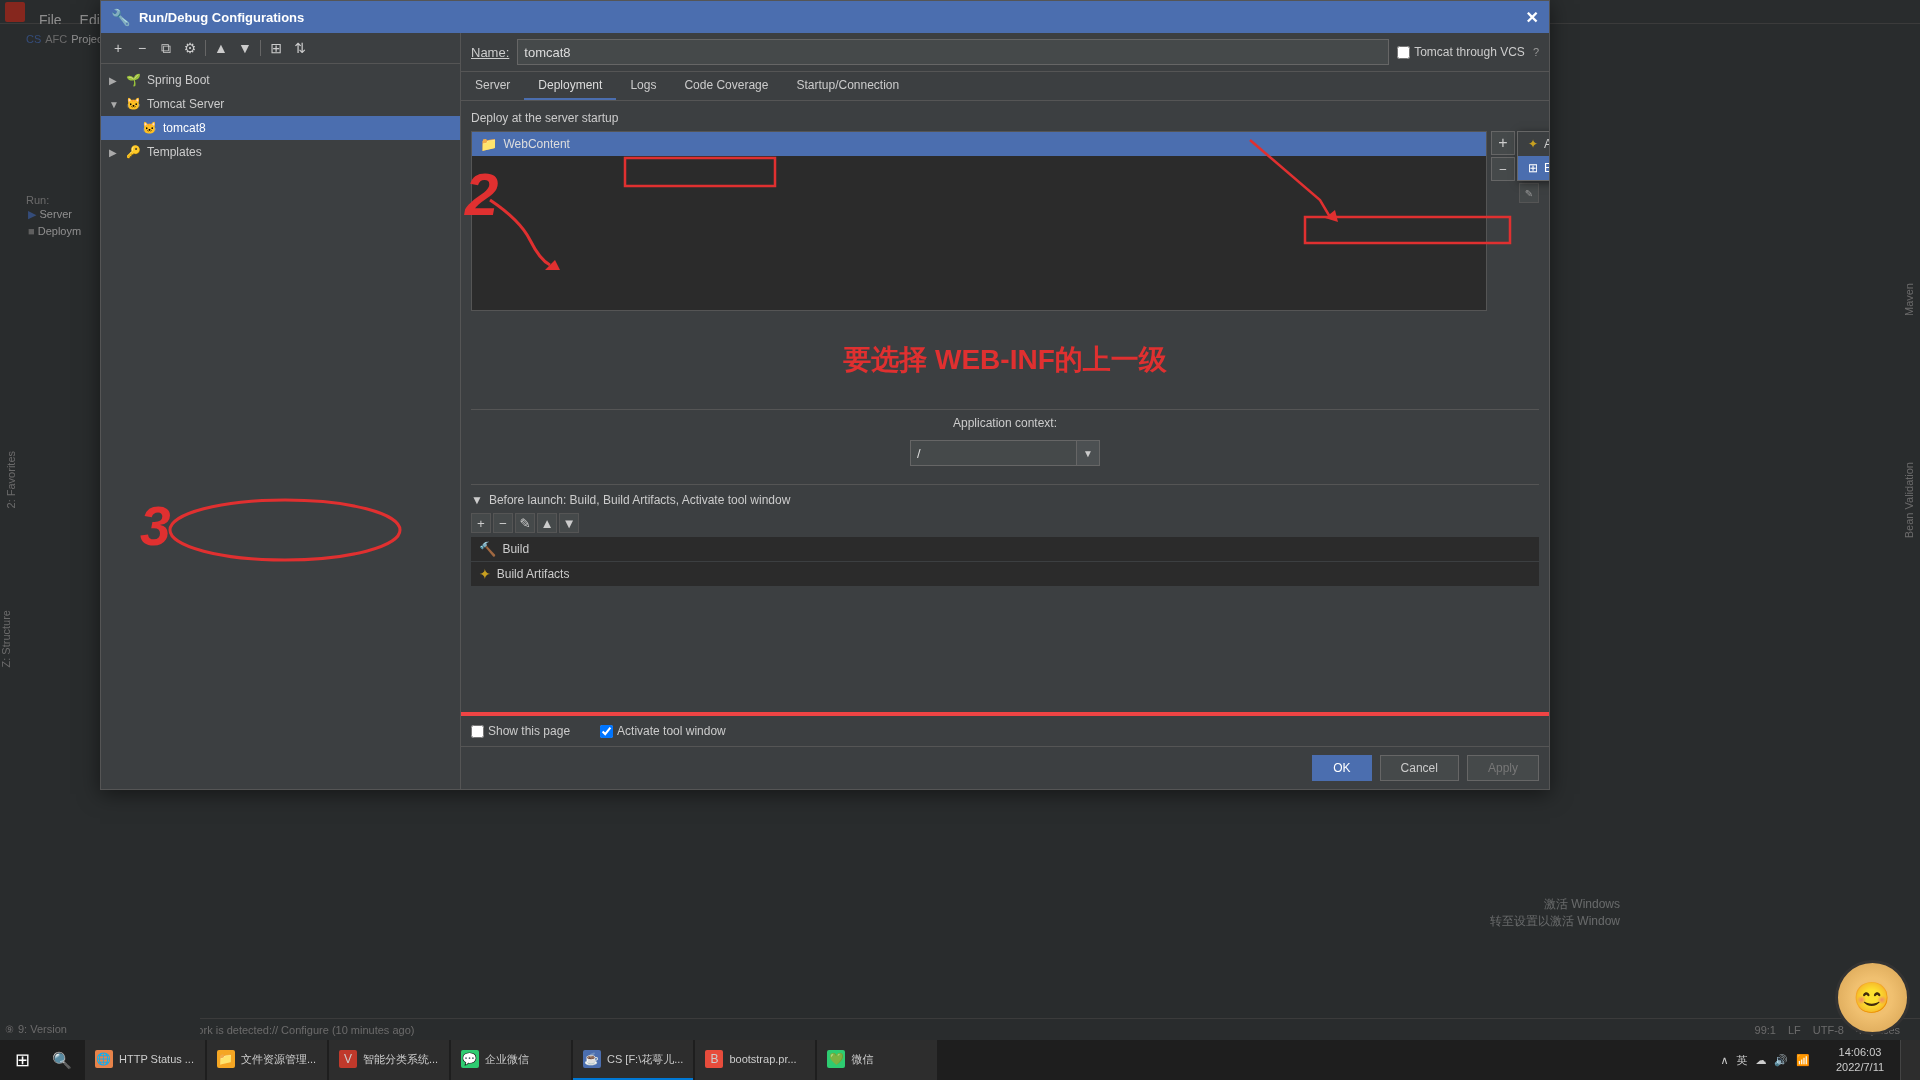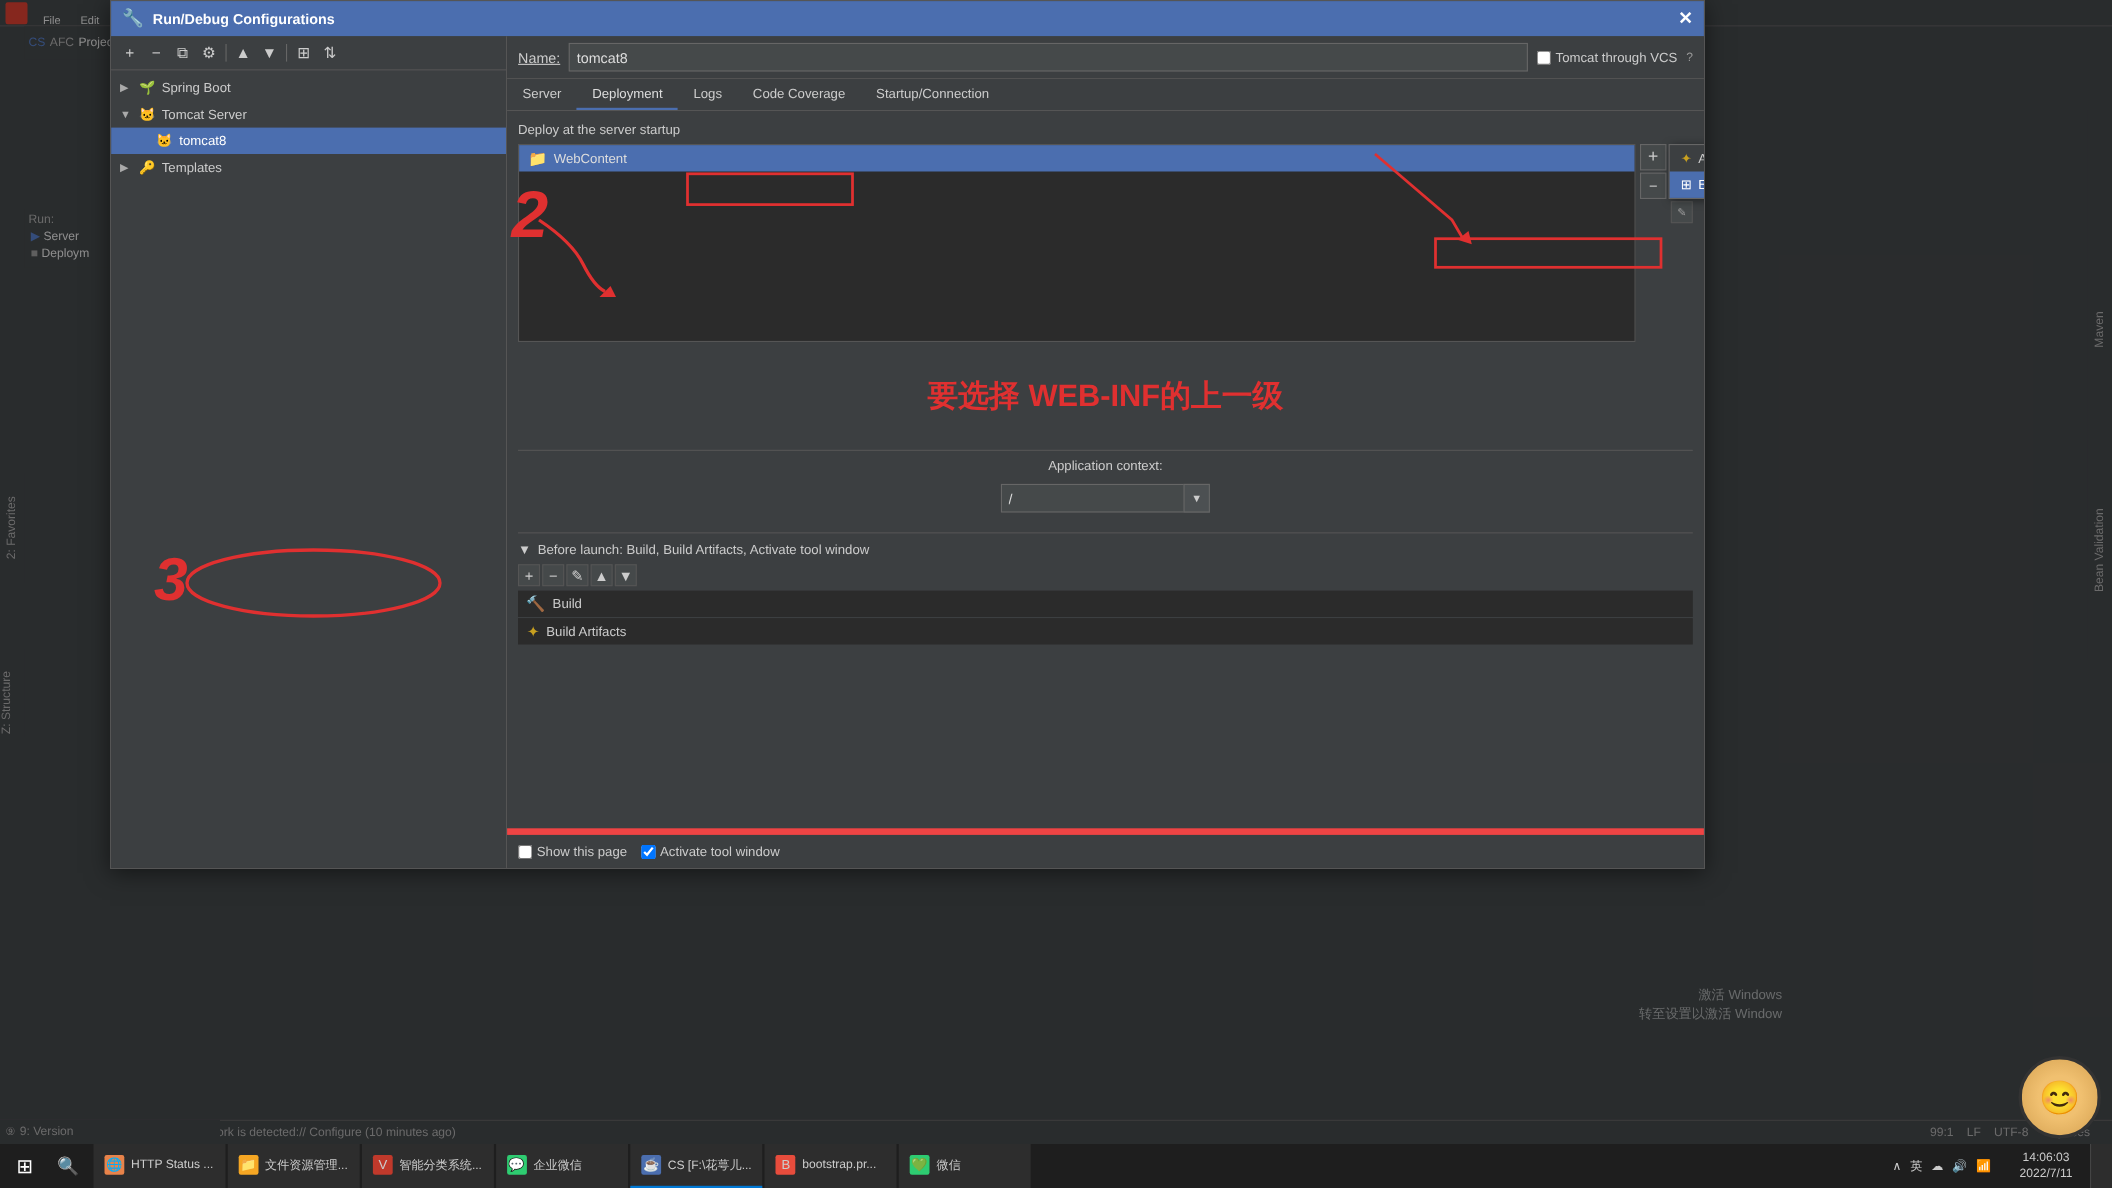--- a/index.html
+++ b/index.html
@@ -391,23 +391,23 @@
       color: #ccc;
       font-size: 12px;
       background: #2b2b2b;
       margin-bottom: 1px;
     }
 
     
     .bottom-checkboxes {
       display: flex;
       align-items: center;
-      gap: 13px;
+      gap: 30px;
       padding: 8px 10px;
-      border-top: 6px solid #ef4444;
+      border-top: 4px solid #ef4444;
       font-size: 12px;
       color: #ccc;
     }
     .checkbox-item {
       display: flex;
       align-items: center;
       gap: 4px;
     }
 
     
@@ -482,21 +482,21 @@
       height: 24px;
       background: #3c3f41;
       display: flex;
       align-items: center;
       gap: 2px;
       padding: 0 5px;
       border-bottom: 1px solid #555;
     }
     .menu-item {
       color: #ccc;
-      font-size: 10px;
+      font-size: 14px;
       padding: 2px 8px;
       cursor: pointer;
       margin-top: 16px;
     }
 
     
     .favorites-panel {
       position: absolute;
       left: 0;
       top: 430px;
@@ -832,20 +832,25 @@
         <div class="checkbox-item">
           <input type="checkbox" style="">
           <span>Show this page</span>
         </div>
         <div class="checkbox-item">
           <input type="checkbox" checked="" style="">
           <span>Activate tool window</span>
         </div>
       </div>
 
+      <div class="dialog-buttons">
+        <button class="btn btn-default">OK</button>
+        <button class="btn btn-normal">Cancel</button>
+        <button class="btn btn-disabled">Apply</button>
+      </div>
 
     </div>
   </div>
 </div>
 
 <svg class="red-drawings" viewBox="0 0 1450 790" xmlns="http://www.w3.org/2000/svg">
 
   <text x="365" y="215" font-size="60" fill="#e03030" font-family="Arial" font-weight="bold" style="font-style:italic;">2</text>
 
   <path d="M390 200 Q420 220 430 240 Q440 260 450 265" stroke="#e03030" stroke-width="3" fill="none"></path>

